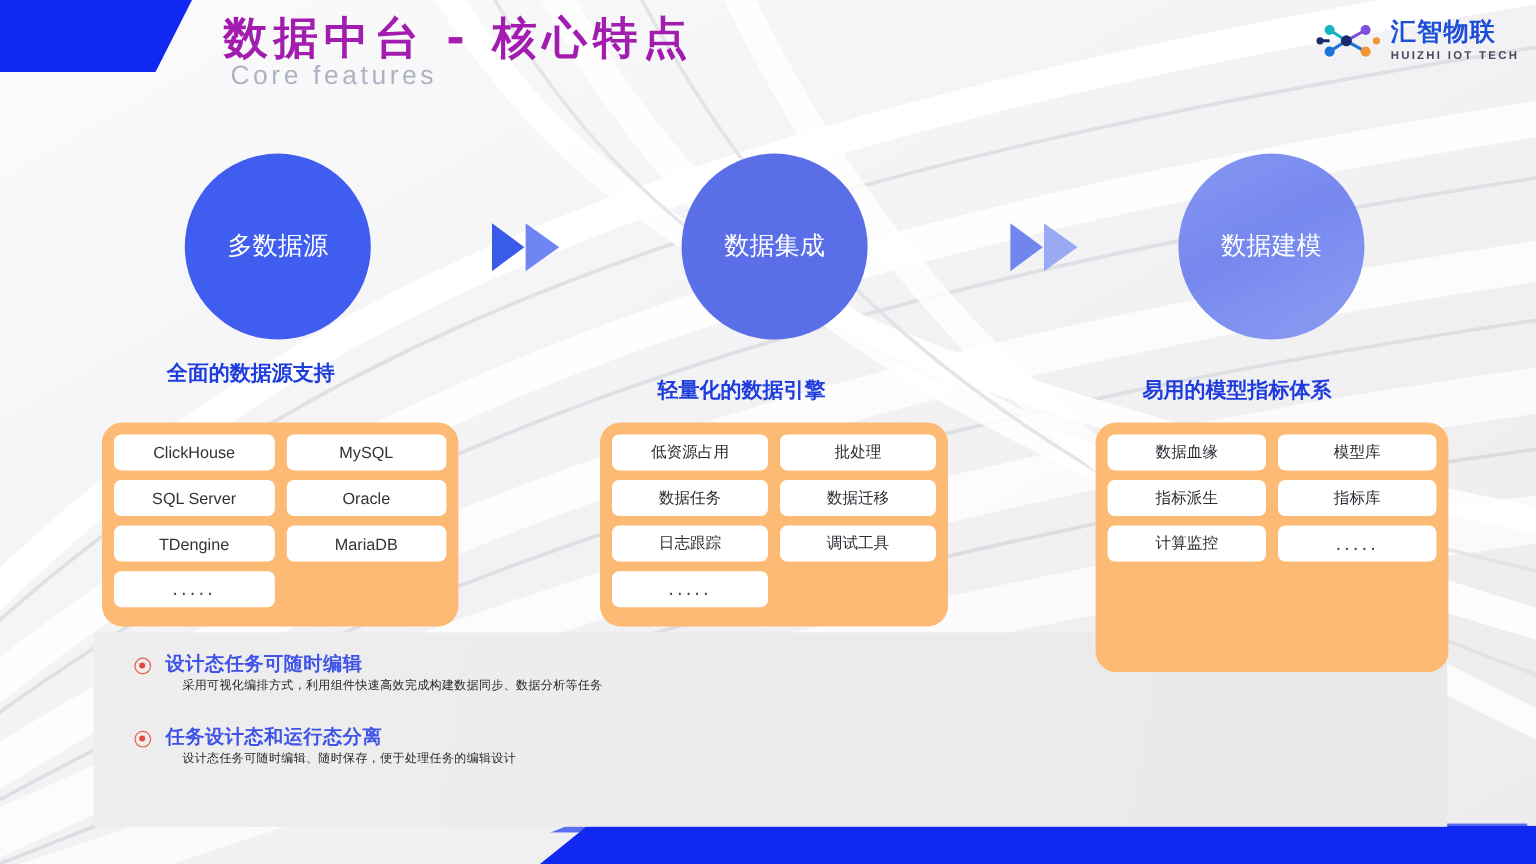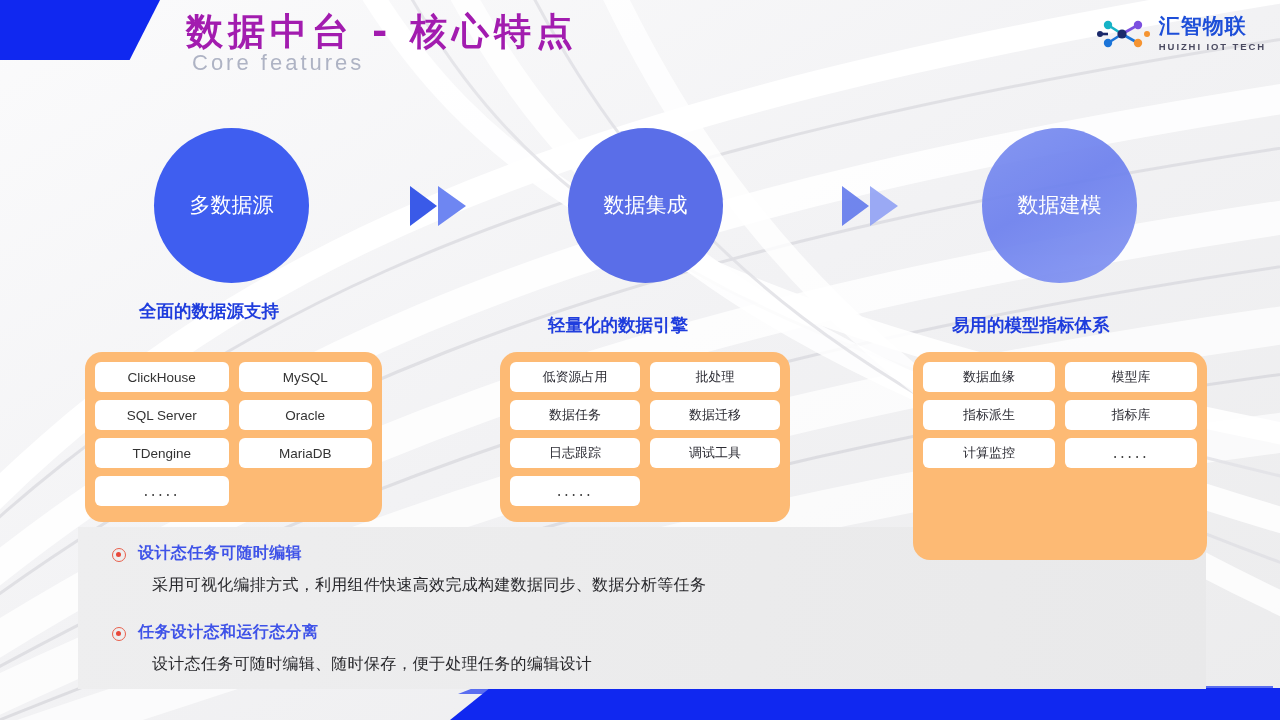--- a/index.html
+++ b/index.html
@@ -123,21 +123,21 @@
   }
   .marker::after{
     content:""; position:absolute; left:3px; top:3px; width:5px; height:5px;
     border-radius:50%; background:#e8483a;
   }
   .b-head{
     font-size:16px; color:#3f53e8; font-weight:bold; letter-spacing:.4px;
     font-family:"DejaVu Sans","Liberation Sans",sans-serif;
   }
   .b-desc{
-    font-size:16px; color:#27272b; margin-top:11px; margin-left:14px;
+    font-size:10px; color:#27272b; margin-left:14px;
     letter-spacing:.3px;
     font-family:Liberation Serif, serif;
   }
 </style>
 </head>
 <body>
 
 <svg id="bg" viewBox="0 0 1280 720" preserveAspectRatio="none">
   <defs>
     <linearGradient id="bgg" x1="0" y1="0" x2="1" y2="1">

